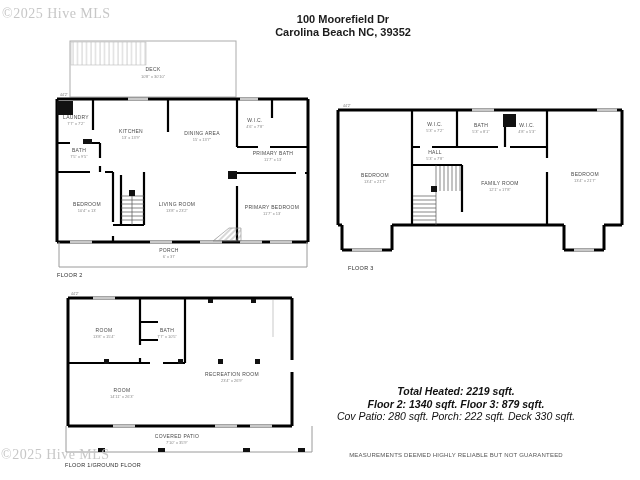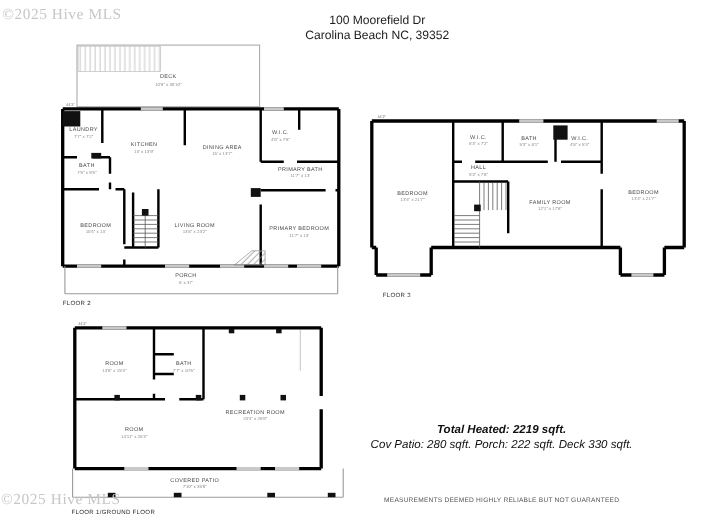--- a/index.html
+++ b/index.html
@@ -1,19 +1,19 @@
 <!DOCTYPE html>
 <html><head>
 <meta charset="utf-8">
 <style>
   html,body{margin:0;padding:0;background:#fff;}
   #stage{position:relative;width:629px;height:480px;background:#ffffff;overflow:hidden;
          font-family:"Liberation Sans", sans-serif;}
   .title{position:absolute;left:343px;top:13px;transform:translateX(-50%);text-align:center;
-         font-weight:normal;font-size:11px;line-height:13px;color:#1c1c1c;white-space:nowrap;}
+         font-weight:bold;font-size:11px;line-height:13px;color:#1c1c1c;white-space:nowrap;}
   .summary{position:absolute;left:456px;top:385px;transform:translateX(-50%);text-align:center;
            font-size:10.5px;line-height:12.5px;color:#111;white-space:nowrap;font-style:italic;}
   .s-bold{font-weight:bold;}
   .disclaimer{position:absolute;left:456px;top:452px;transform:translateX(-50%);
               font-size:6px;letter-spacing:.2px;color:#555;white-space:nowrap;}
   .wm{position:absolute;font-family:"Liberation Serif", serif;color:#c7c7c7;
       font-size:14px;letter-spacing:.5px;white-space:nowrap;}
   .wm.top{left:2px;top:6px;}
   .wm.bottom{left:1px;top:447px;}
   svg{position:absolute;left:0;top:0;}
@@ -155,20 +155,21 @@
       <text class="rn" x="232" y="376">RECREATION ROOM</text>
       <text class="rd" x="232" y="382">23'4" x 26'9"</text>
       <text class="rn" x="177" y="438">COVERED PATIO</text>
       <text class="rd" x="177" y="444">7'10" x 35'9"</text>
       <text class="fl" x="65" y="467">FLOOR 1/GROUND FLOOR</text>
     </g>
   </svg>
 
   <div class="summary">
     <div class="s-bold">Total Heated: 2219 sqft.</div>
+    <div class="s-bold">Floor 2: 1340 sqft. Floor 3: 879 sqft.</div>
     <div>Cov Patio: 280 sqft. Porch: 222 sqft. Deck 330 sqft.</div>
   </div>
 
   <div class="disclaimer">MEASUREMENTS DEEMED HIGHLY RELIABLE BUT NOT GUARANTEED</div>
 
   <div class="wm bottom">©2025 Hive MLS</div>
 
 </div>
 
 </body></html>

